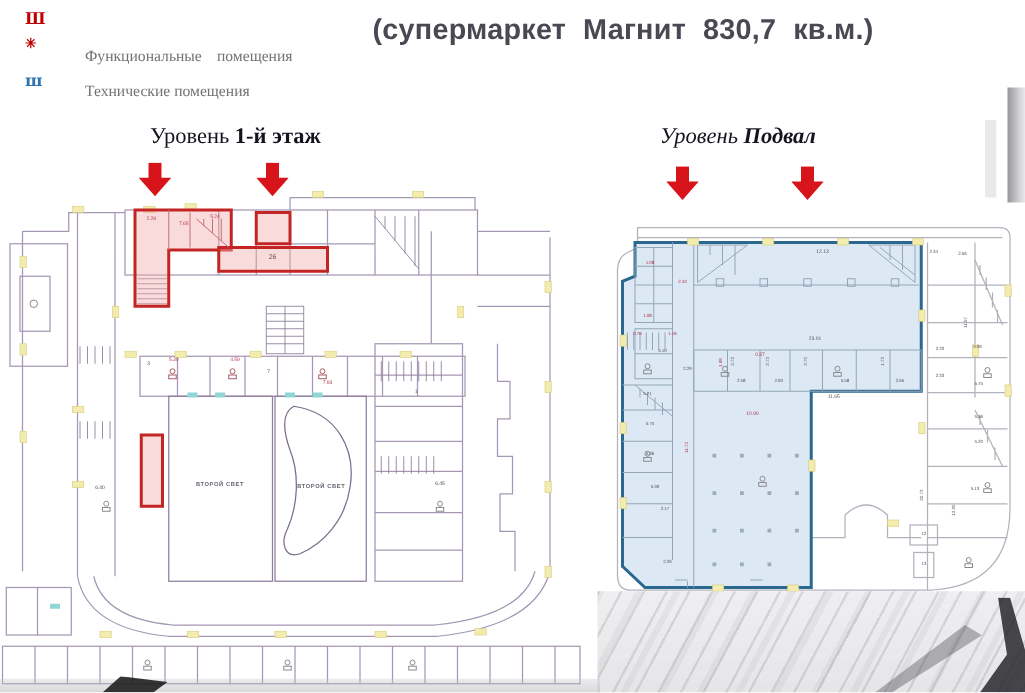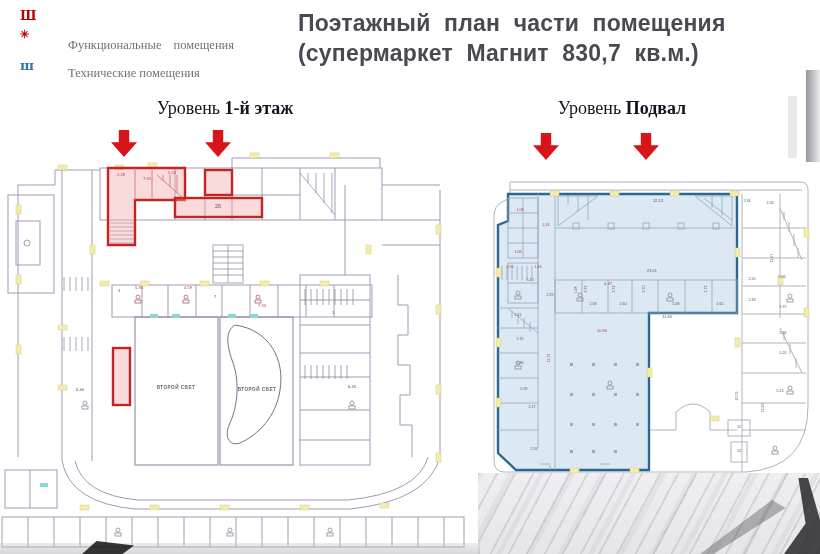--- a/index.html
+++ b/index.html
@@ -7,21 +7,21 @@
        font-family:"Liberation Sans",sans-serif;}
   .abs{position:absolute;}
 
   
   .title{left:298px;top:8px;width:515px;font-weight:bold;font-size:23px;line-height:30px;
          color:#4a4953;word-spacing:7px;letter-spacing:0.2px;}
   .legend{left:16px;top:6px;width:260px;font-family:"Liberation Serif",serif;}
   .legend .sw{position:absolute;font-weight:bold;font-family:"DejaVu Serif",serif;}
   .legend .lab{position:absolute;left:52px;font-size:12.5px;color:#737373;}
 
-  .level-label{font-family:"Liberation Serif",serif;font-size:18px;color:#14141f;text-align:center;}
+  .level-label{font-family:"Liberation Serif",serif;font-size:18px;color:#14141f;text-align:left;}
   .level-label b{font-weight:bold;}
 
   
   .arrow{width:26px;height:27px;background:#d8141b;
          clip-path:polygon(30% 0,70% 0,70% 45%,100% 45%,50% 100%,0 45%,30% 45%);}
 
   
   .plan{position:absolute;}
   .plan svg{position:absolute;left:0;top:0;}
   .ann{position:absolute;left:0;top:0;width:100%;height:100%;pointer-events:none;}
@@ -52,29 +52,28 @@
 
 <div class="abs legend">
   <span class="sw" style="left:4px;top:2px;font-size:13px;color:#c00000;">Ш</span>
   <span class="sw" style="left:4px;top:22px;font-size:11px;color:#c00000;">✳</span>
   <span class="sw" style="left:4px;top:52px;font-size:13px;color:#2e74b5;">ш</span>
   <span class="lab" style="top:32px;word-spacing:9px;">Функциональные помещения</span>
   <span class="lab" style="top:60px;">Технические помещения</span>
 </div>
 
 <div class="abs title">
-  <div>Поэтажный план части помещения</div>
   <div>(супермаркет Магнит 830,7 кв.м.)</div>
 </div>
 
 <div class="abs level-label" style="left:120px;top:98px;width:210px;">
   <span>Уровень</span>
   <b>1-й этаж</b>
 </div>
-<div class="abs level-label" style="left:517px;top:98px;width:210px;">
+<div class="abs level-label" style="left:528px;top:98px;width:210px;font-style:italic;">
   <span>Уровень</span>
   <b>Подвал</b>
 </div>
 
 <div class="abs arrow" style="left:111px;top:130px;"></div>
 <div class="abs arrow" style="left:205px;top:130px;"></div>
 <div class="abs arrow" style="left:533px;top:133px;"></div>
 <div class="abs arrow" style="left:633px;top:133px;"></div>
 
 <div class="plan" style="left:0;top:125px;width:470px;height:424px;">

